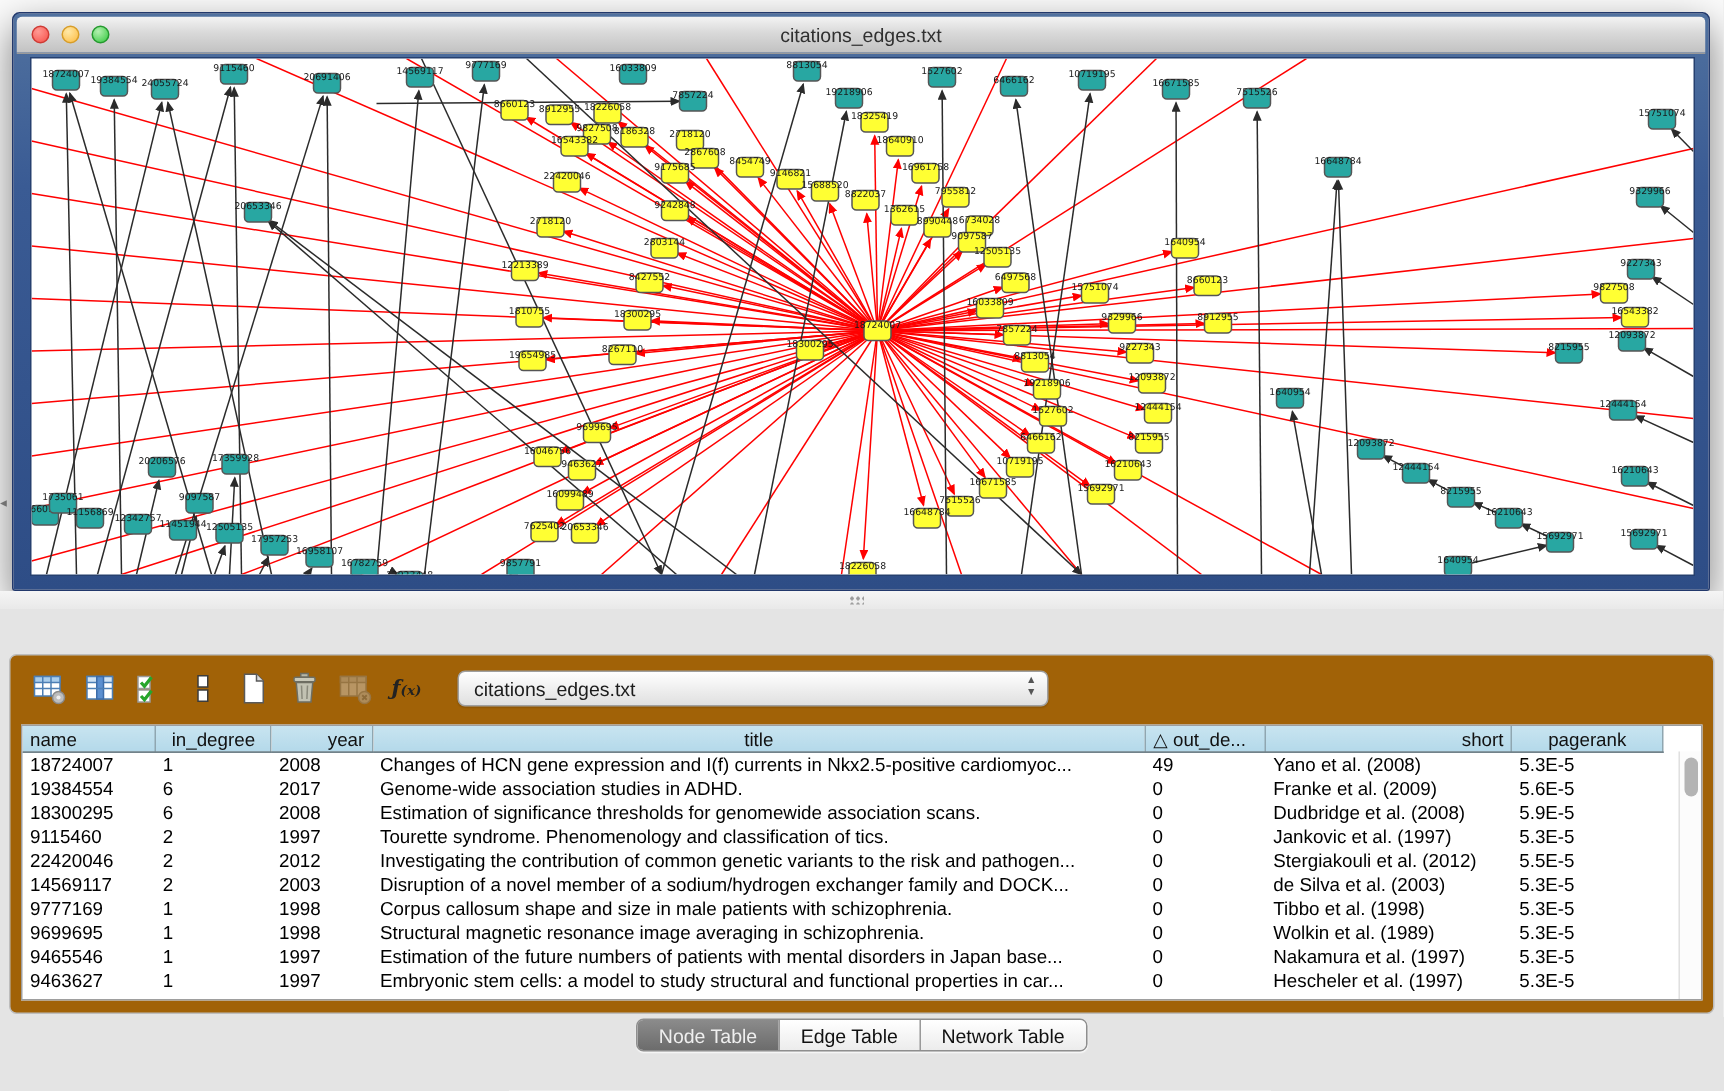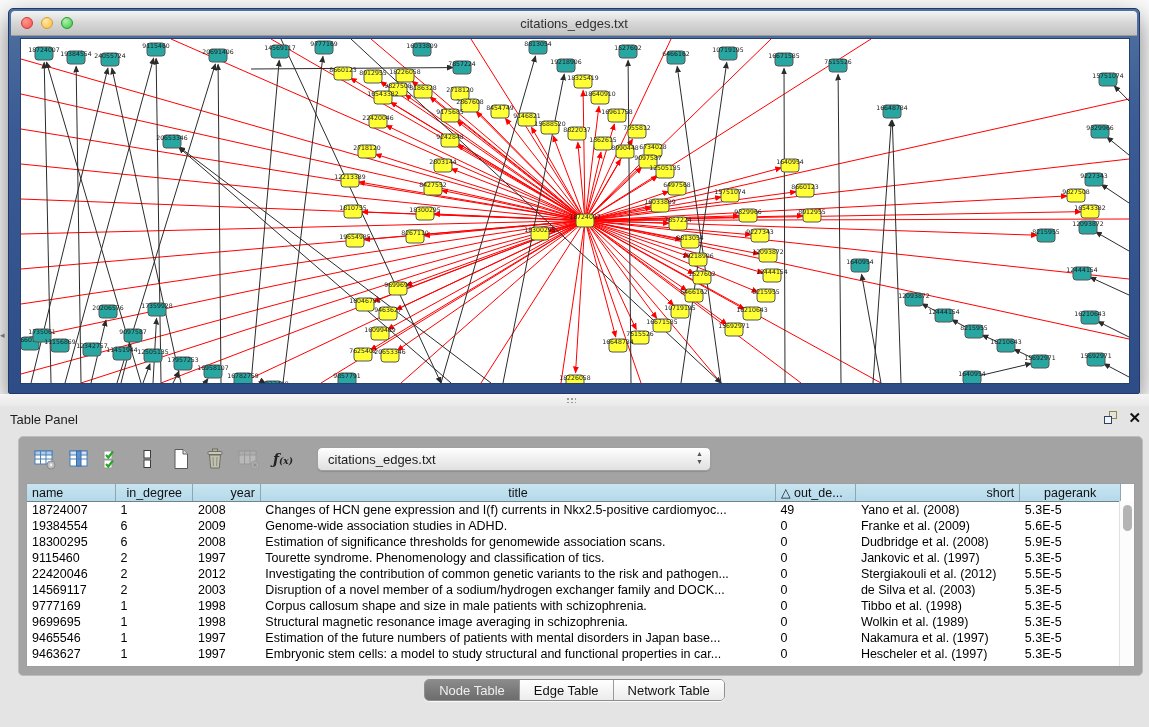--- a/index.html
+++ b/index.html
@@ -41,22 +41,22 @@
     background:linear-gradient(180deg,#f5f5f5,#e9e9e9);border-bottom:1px solid #cfcfcf;}
   .split-grip{position:absolute;left:566px;top:3px;width:10px;height:6px;
     background:radial-gradient(circle,#9a9a9a 1px,transparent 1.4px);background-size:4px 4px;}
   
   .table-panel{position:absolute;top:406px;left:0;width:1149px;height:321px;background:#e4e4e4;}
   .panel-titlebar{position:absolute;top:0;left:0;right:0;height:28px;}
   .panel-title{position:absolute;left:10px;top:6px;font-size:13px;color:#1e1e1e;}
   .panel-win-btns{position:absolute;right:8px;top:4px;display:flex;gap:10px;align-items:center;}
   .float-btn svg{display:block;}
   .close-btn{font-size:15px;font-weight:bold;color:#111;line-height:15px;cursor:default;}
-  .panel-inner{position:absolute;left:18px;right:6px;top:30px;height:240px;
-    border:1px solid #bdbdbd;border-radius:5px;background:#a3a3a3;box-sizing:border-box;}
+  .panel-inner{position:absolute;left:6px;right:6px;top:30px;height:240px;
+    border:1px solid #bdbdbd;border-radius:5px;background:#a16207;box-sizing:border-box;}
   
   .tp-toolbar{position:absolute;left:0;top:0;right:0;height:44px;display:flex;align-items:center;padding-left:12px;}
   .tb-btn{width:28px;height:28px;margin-right:6px;display:flex;align-items:center;justify-content:center;}
   .tb-btn.disabled{opacity:.45;}
   .fx{font-family:"DejaVu Serif",serif;font-style:italic;font-weight:bold;font-size:14px;color:#222;}
   .fx small{font-size:9px;}
   .combo{
     margin-left:14px;width:392px;height:22px;border:1px solid #9f9f9f;border-radius:5px;
     background:linear-gradient(180deg,#ffffff,#ececec 60%,#e0e0e0);
     display:flex;align-items:center;position:relative;box-shadow:0 1px 1px rgba(0,0,0,.12);
@@ -717,32 +717,20 @@
         </g>
     </svg>
   </div>
 </div>
 
 <div class="split-strip">
   <div class="split-grip"></div>
 </div>
 
 <div class="table-panel">
-  <div class="panel-titlebar">
-    <div class="panel-title">Table Panel</div>
-    <div class="panel-win-btns">
-      <div class="float-btn">
-        <svg width="15" height="15" viewBox="0 0 15 15">
-          <rect x="6.5" y="1.5" width="7" height="7" fill="none" stroke="#8b8b45"></rect>
-          <rect x="1.5" y="6.5" width="7" height="7" fill="#f4f4f4" stroke="#2c3f6e"></rect>
-        </svg>
-      </div>
-      <div class="close-btn">✕</div>
-    </div>
-  </div>
 
   <div class="panel-inner">
     <div class="tp-toolbar">
       <div class="tb-btn">
         <svg width="24" height="24" viewBox="0 0 24 24">
           <rect x="2" y="4" width="17" height="13" fill="#ffffff" stroke="#4d7fb5"></rect>
           <rect x="2" y="4" width="17" height="4" fill="#a9cdec" stroke="#4d7fb5"></rect>
           <line x1="7.5" y1="4" x2="7.5" y2="17" stroke="#4d7fb5"></line>
           <line x1="13" y1="4" x2="13" y2="17" stroke="#4d7fb5"></line>
           <line x1="2" y1="12" x2="19" y2="12" stroke="#4d7fb5"></line>
@@ -837,21 +825,21 @@
               <td>1</td>
               <td>2008</td>
               <td>Changes of HCN gene expression and I(f) currents in Nkx2.5-positive cardiomyoc...</td>
               <td>49</td>
               <td>Yano et al. (2008)</td>
               <td>5.3E-5</td>
             </tr>
             <tr>
               <td>19384554</td>
               <td>6</td>
-              <td>2009</td>
+              <td>2017</td>
               <td>Genome-wide association studies in ADHD.</td>
               <td>0</td>
               <td>Franke et al. (2009)</td>
               <td>5.6E-5</td>
             </tr>
             <tr>
               <td>18300295</td>
               <td>6</td>
               <td>2008</td>
               <td>Estimation of significance thresholds for genomewide association scans.</td>

